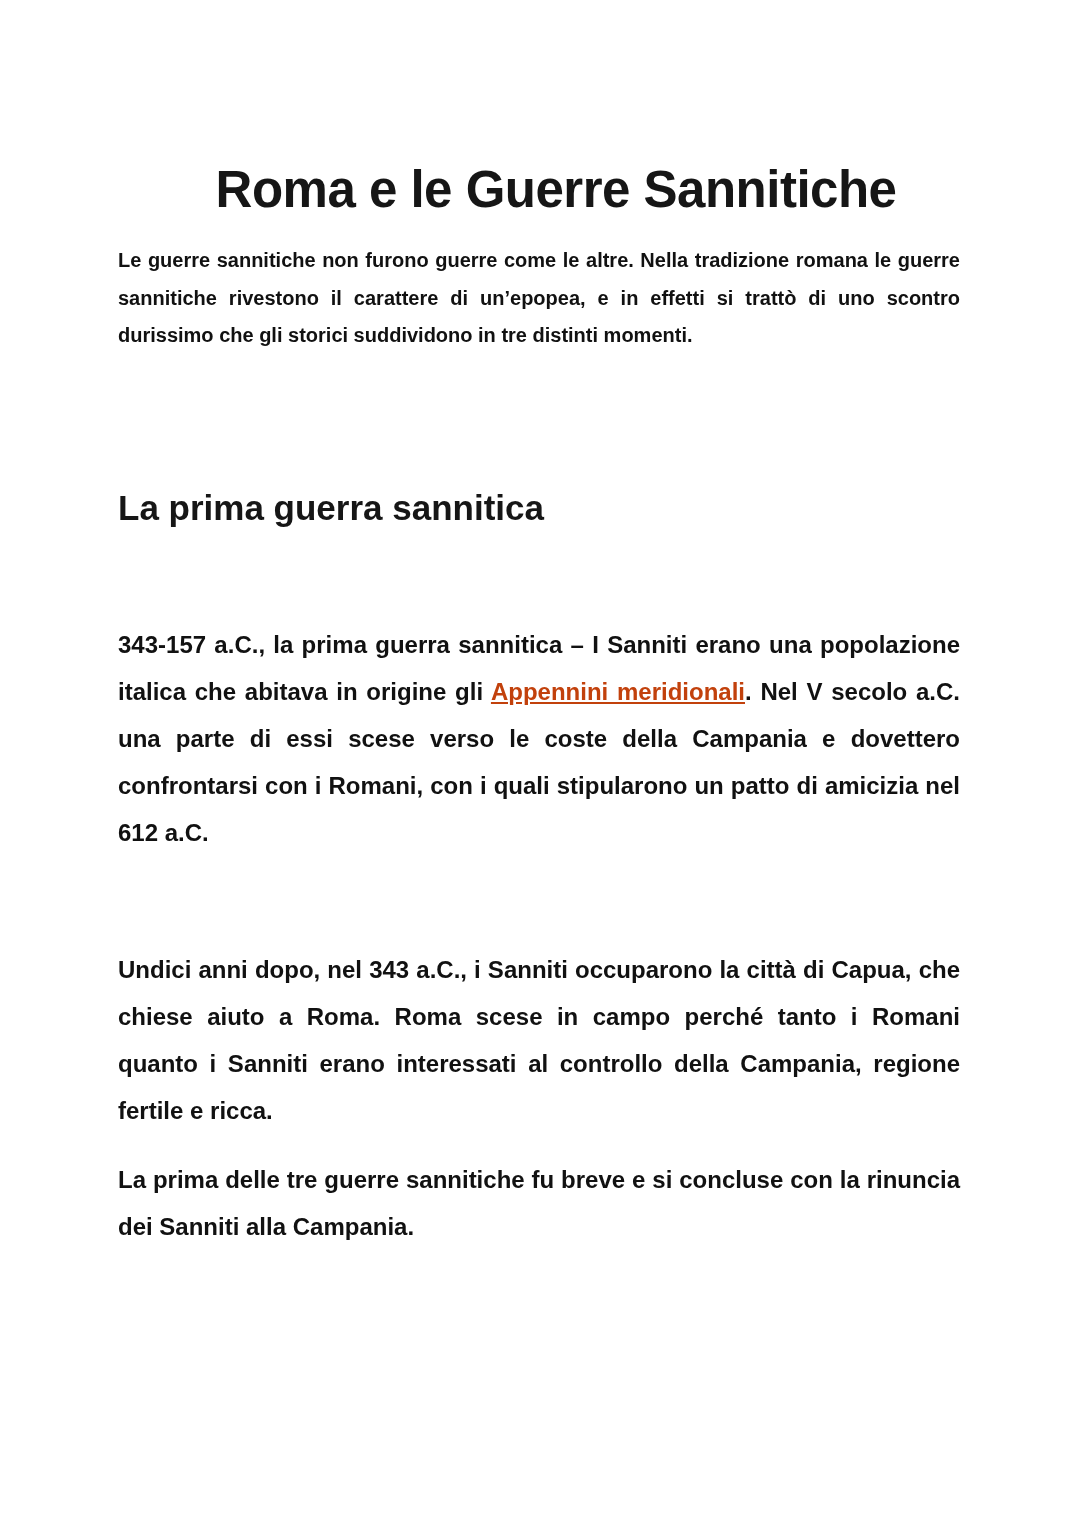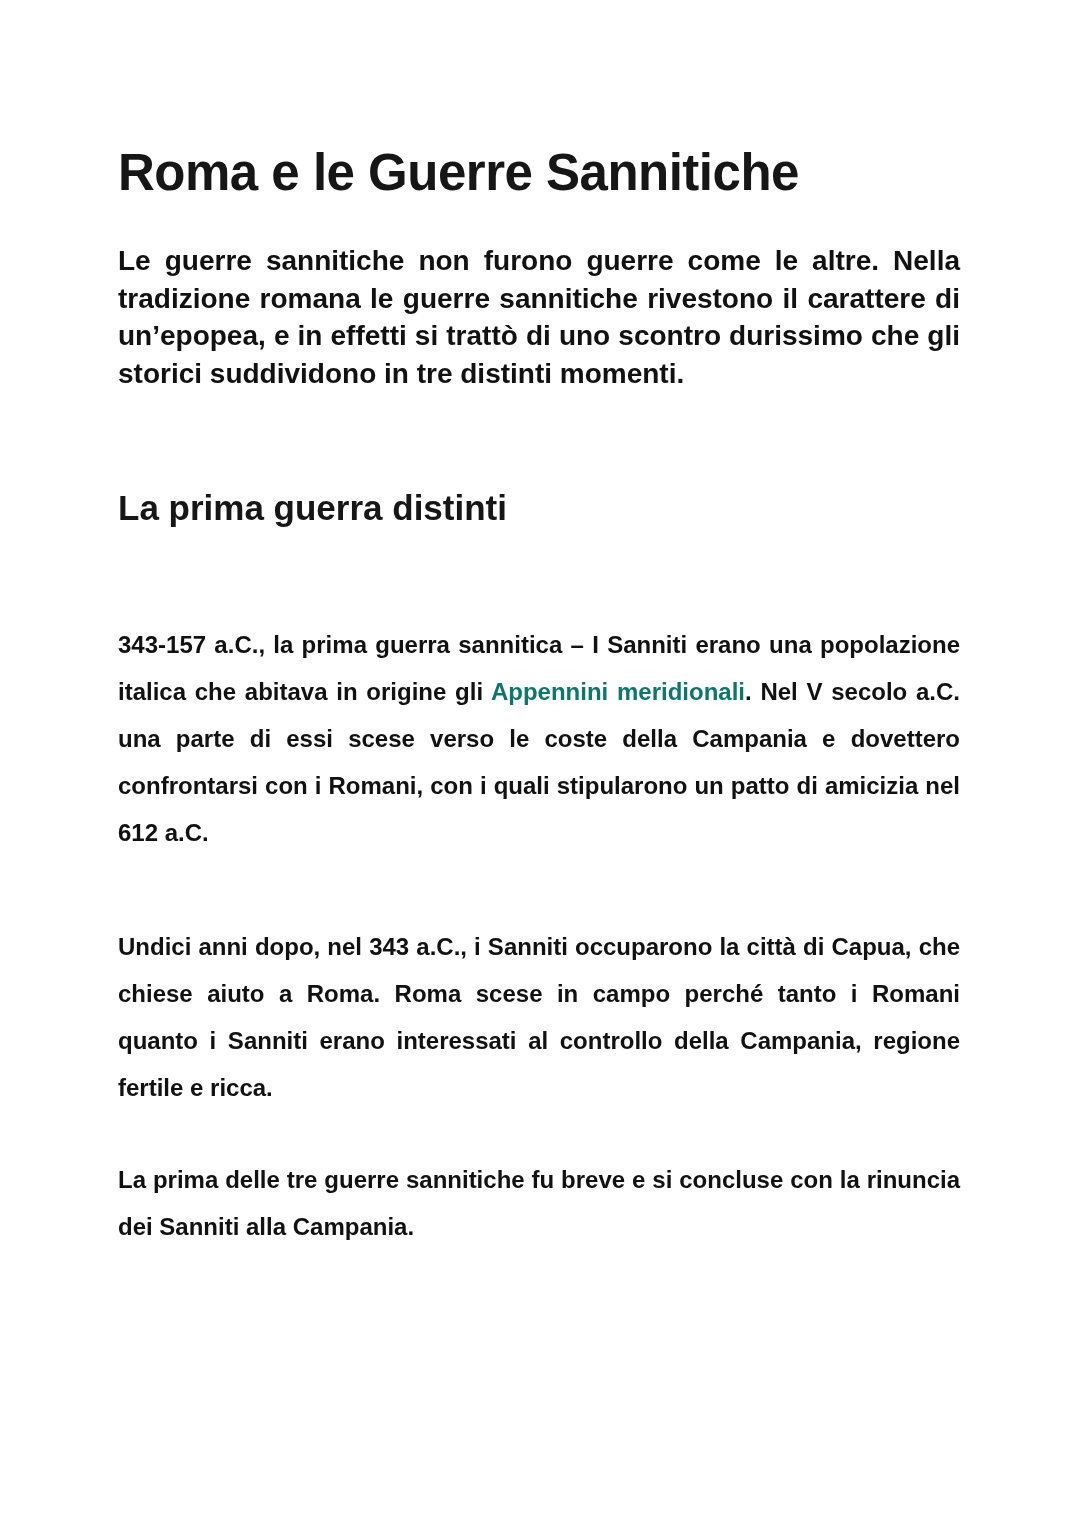--- a/index.html
+++ b/index.html
@@ -19,37 +19,38 @@
       position: absolute;
       left: 118px;
       top: 0;
       width: 842px;
     }
     .title {
       position: absolute;
       top: 138px;
       left: 0;
       width: 842px;
-      margin: 0;
+      margin: 17px;
       font-family: "Liberation Sans", sans-serif;
       font-weight: 700;
       font-size: 51px;
       line-height: 70px;
       letter-spacing: -0.5px;
       color: #161616;
       white-space: nowrap;
+      text-align: center;
     }
     .intro {
       position: absolute;
       top: 242px;
       left: 0;
       width: 842px;
       margin: 0;
       font-weight: 700;
-      font-size: 28px;
+      font-size: 20px;
       line-height: 37.5px;
       text-align: justify;
       color: #111111;
     }
     .subheading {
       position: absolute;
       top: 484px;
       left: 0;
       margin: 0;
       font-weight: 700;
@@ -63,34 +64,35 @@
       left: 0;
       width: 842px;
       margin: 0;
       font-weight: 700;
       font-size: 24px;
       line-height: 47px;
       text-align: justify;
       color: #111111;
     }
     .p1 { top: 621px; }
-    .p2 { top: 923px; }
+    .p2 { top: 946px; }
     .p3 { top: 1156px; }
     .accent {
-      color: #0f766e;
+      color: #c2410c;
+      text-decoration: underline;
     }
   </style>
 </head>
 <body>
 
 <div class="page">
   <h1 class="title">Roma e le Guerre Sannitiche</h1>
 
   <p class="intro">Le guerre sannitiche non furono guerre come le altre. Nella tradizione romana le guerre sannitiche rivestono il carattere di un’epopea, e in effetti si trattò di uno scontro durissimo che gli storici suddividono in tre distinti momenti.</p>
 
-  <h2 class="subheading">La prima guerra distinti</h2>
+  <h2 class="subheading">La prima guerra sannitica</h2>
 
   <p class="para p1"><span>343-157 a.C., la prima guerra sannitica – I Sanniti erano una popolazione italica che abitava in origine gli </span><span class="accent">Appennini meridionali</span><span>. Nel V secolo a.C. una parte di essi scese verso le coste della Campania e dovettero confrontarsi con i Romani, con i quali stipularono un patto di amicizia nel 612 a.C.</span></p>
 
   <p class="para p2">Undici anni dopo, nel 343 a.C., i Sanniti occuparono la città di Capua, che chiese aiuto a Roma. Roma scese in campo perché tanto i Romani quanto i Sanniti erano interessati al controllo della Campania, regione fertile e ricca.</p>
 
   <p class="para p3">La prima delle tre guerre sannitiche fu breve e si concluse con la rinuncia dei Sanniti alla Campania.</p>
 </div>
 
 </body></html>

